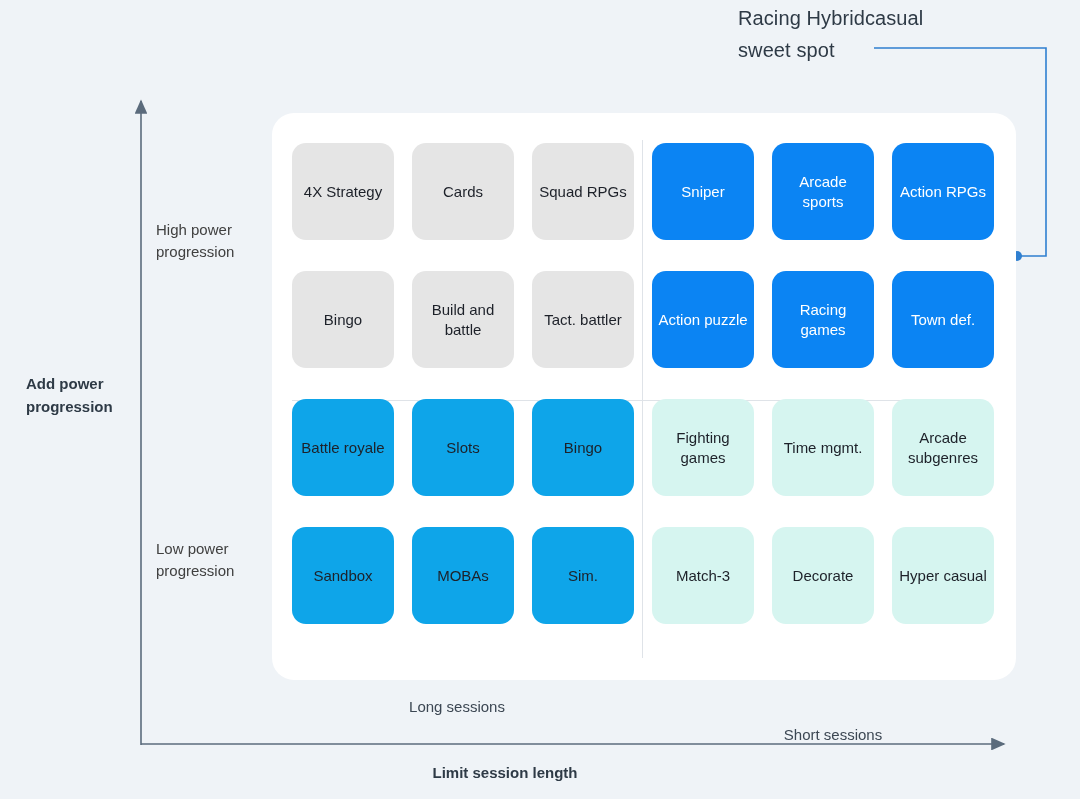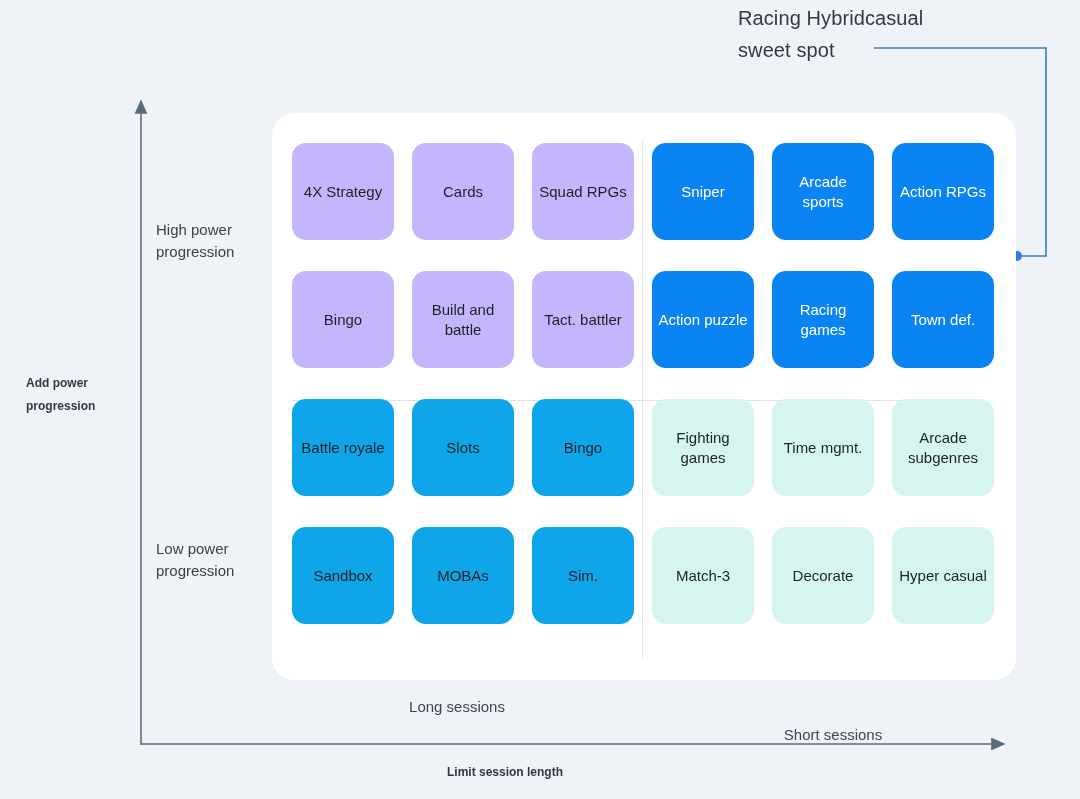--- a/index.html
+++ b/index.html
@@ -39,21 +39,21 @@
   #axes-svg {
     position: absolute;
     left: 0;
     top: 0;
     width: 1080px;
     height: 799px;
   }
 
   .axis-title {
     position: absolute;
-    font-size: 12px;
+    font-size: 15px;
     font-weight: bold;
     color: #2e3a46;
     line-height: 23px;
   }
   #y-axis-title {
     left: 26px;
     top: 372px;
     width: 130px;
   }
   #x-axis-title {
@@ -124,21 +124,21 @@
     border-radius: 14px;
     display: flex;
     align-items: center;
     justify-content: center;
     text-align: center;
     font-size: 15px;
     line-height: 20px;
     padding: 0 6px;
     box-sizing: border-box;
   }
-  .cell-pink     { background: #c4b5fd; color: #1d2129; }
+  .cell-pink     { background: #e5e5e5; color: #1d2129; }
   .cell-blue     { background: #0b84f3; color: #ffffff; }
   .cell-lavender { background: #0ea5e9; color: #1d2129; }
   .cell-mint     { background: #d6f5f0; color: #1d2129; }
 </style>
 </head>
 <body>
 
 <svg id="axes-svg" viewBox="0 0 1080 799">
   <defs>
     <marker id="arrowhead" markerWidth="9" markerHeight="8" refX="8" refY="4" orient="auto">

